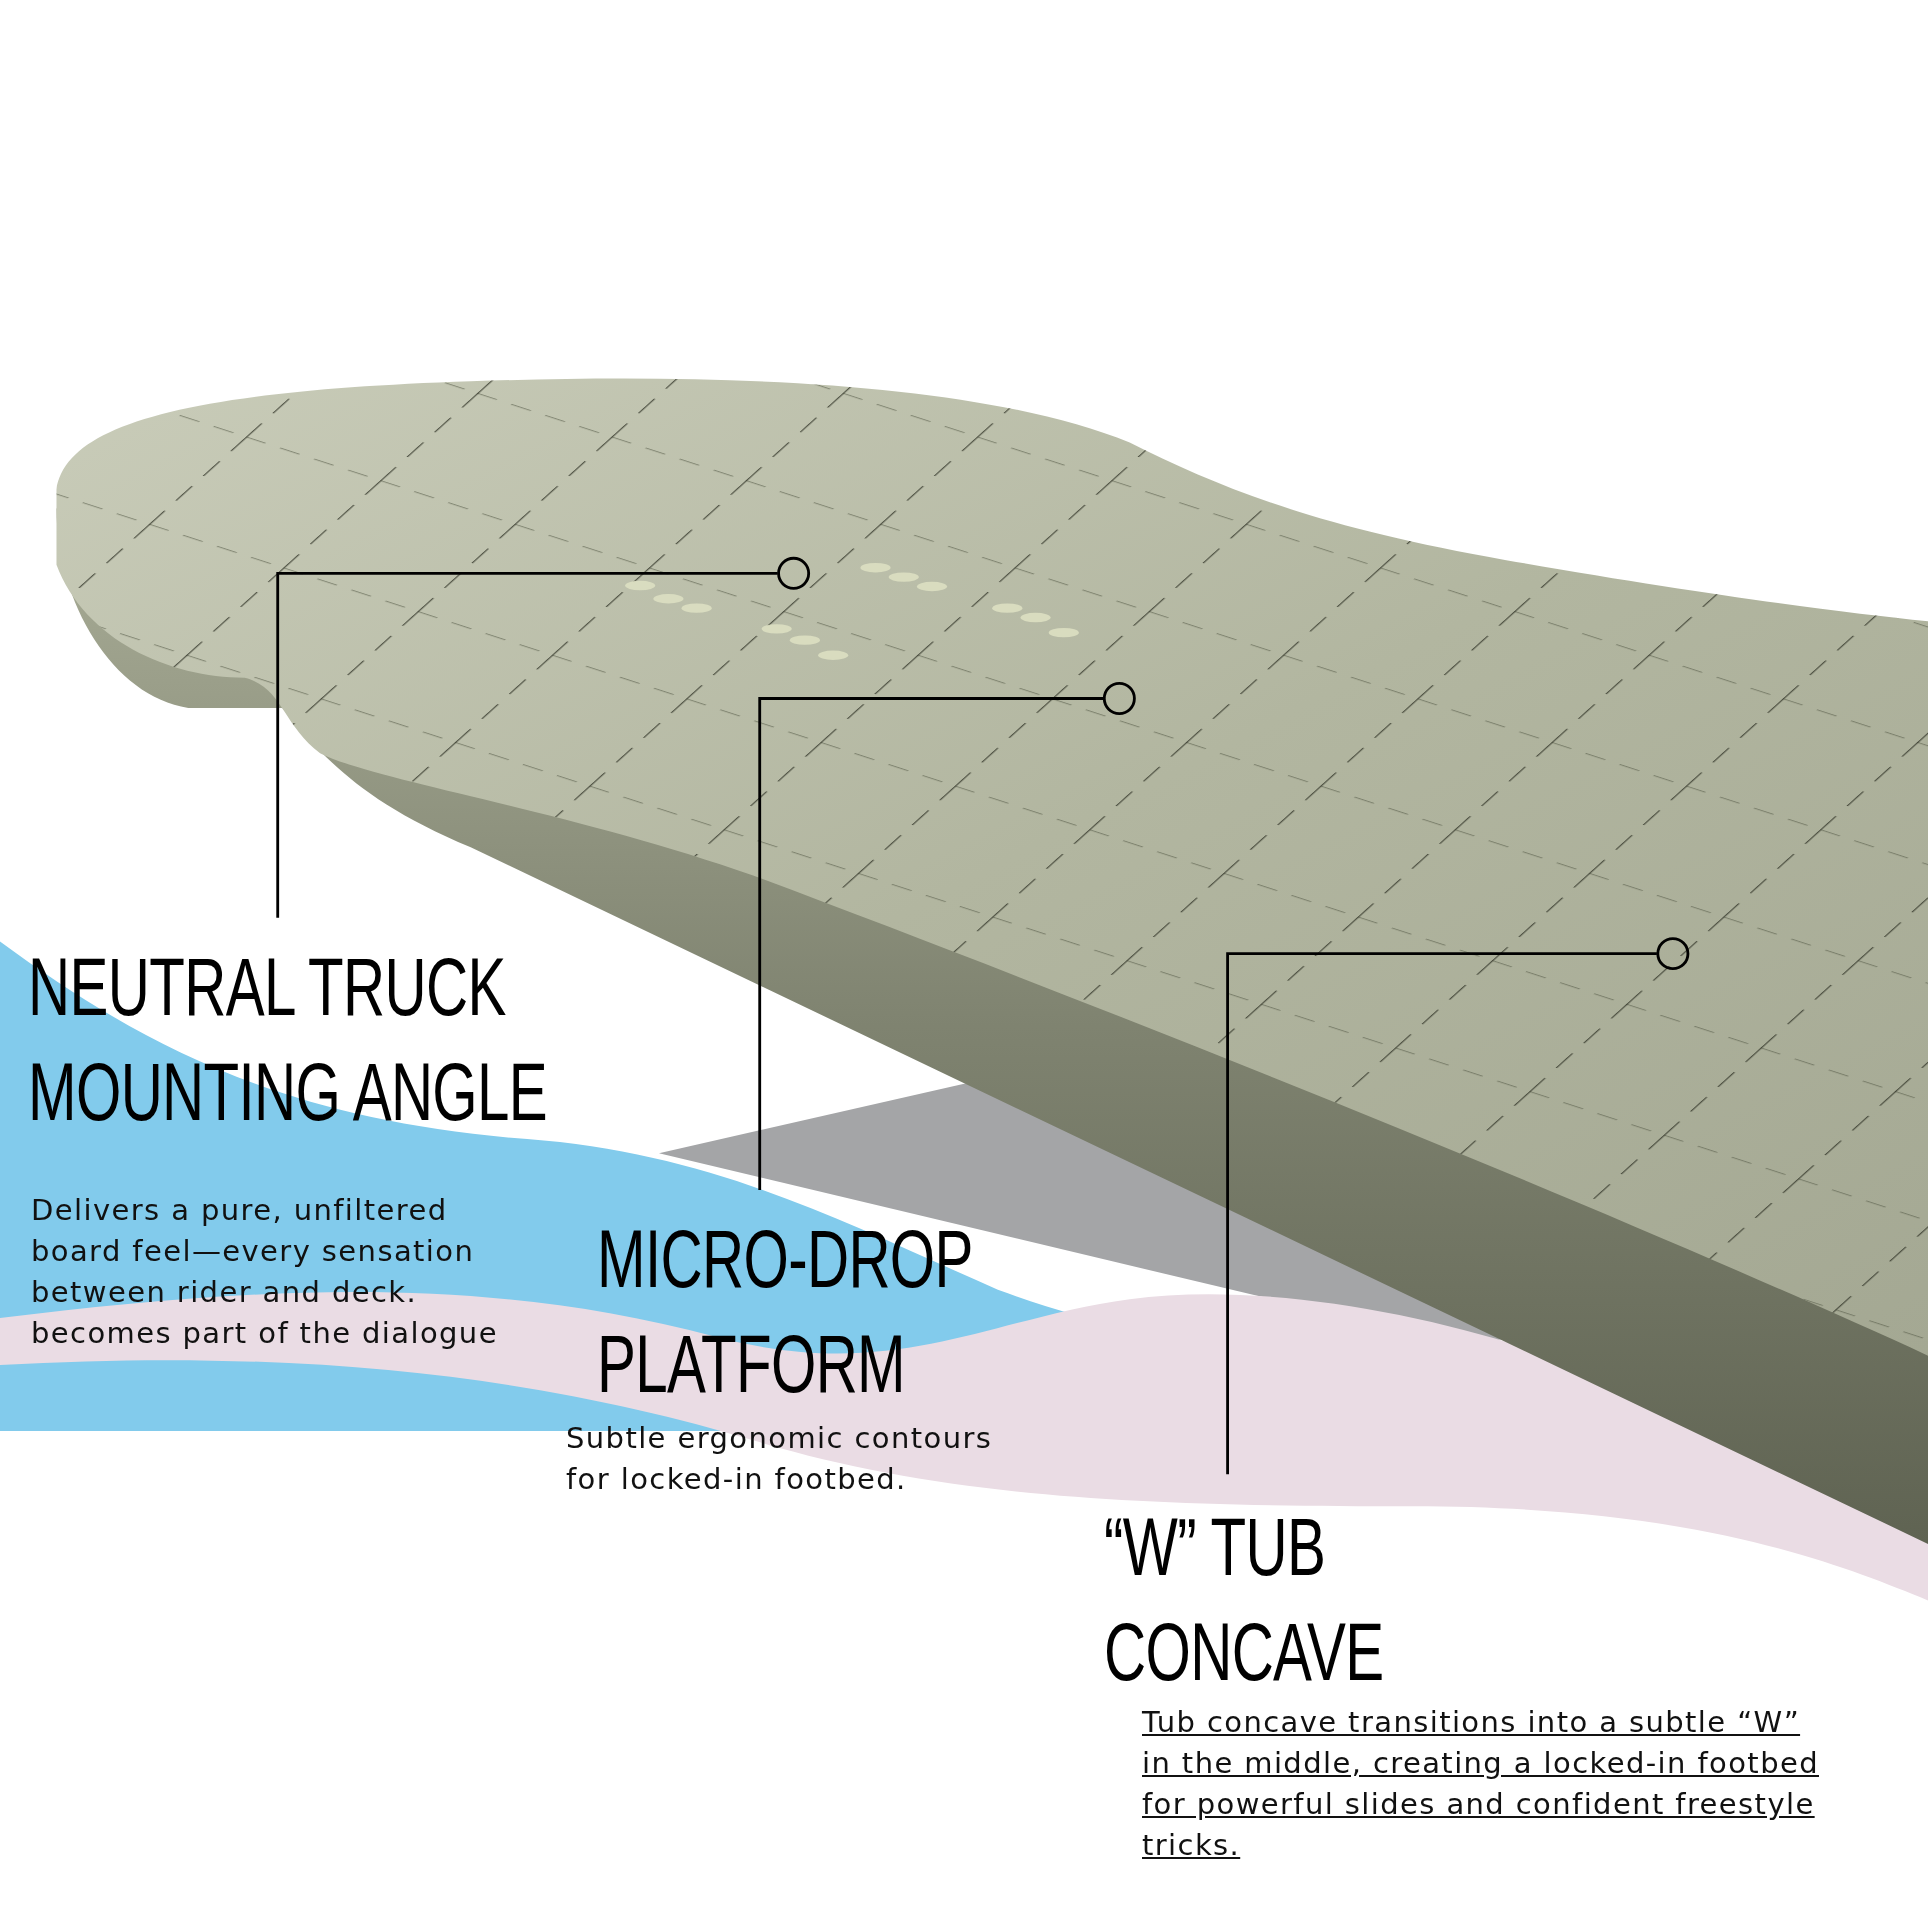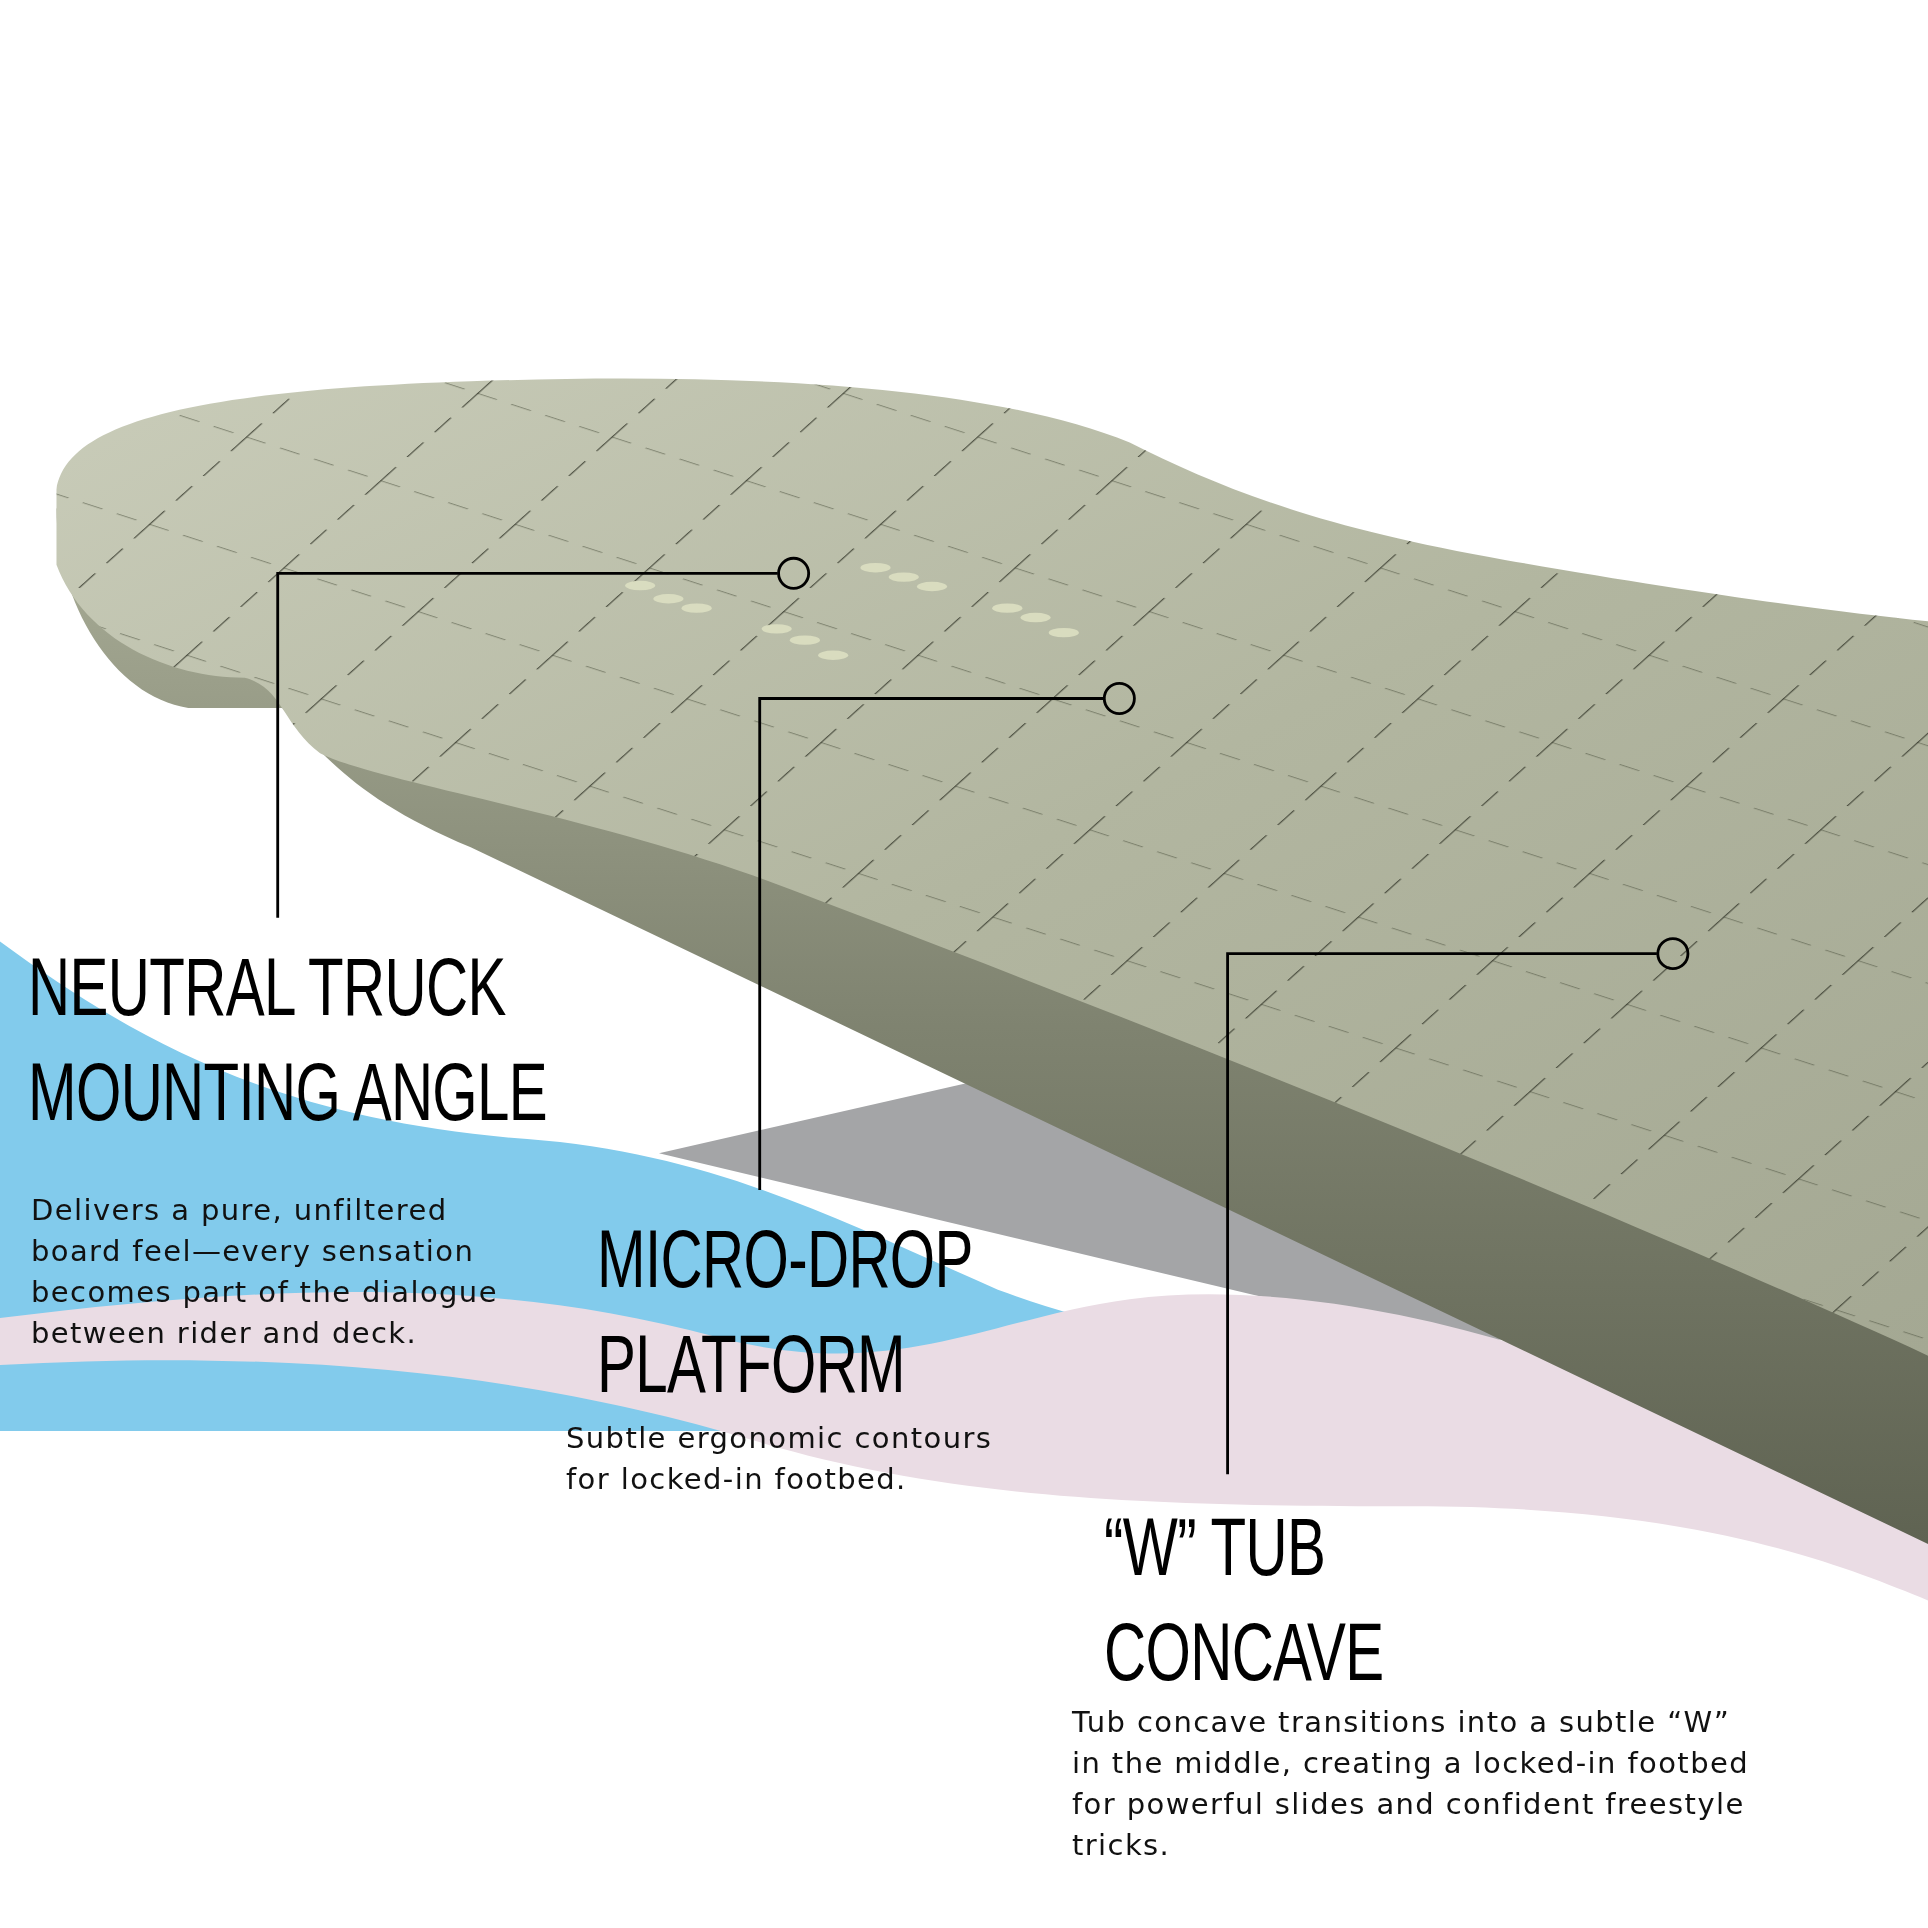--- a/index.html
+++ b/index.html
@@ -82,37 +82,37 @@
     </g>
   </svg>
 
   <h2 class="headline" style="left:28px; top:935px;">
     <span>NEUTRAL TRUCK</span>
     <span>MOUNTING ANGLE</span>
   </h2>
   <p class="body" style="left:31px; top:1145px;margin-top:45px;">
     <span>Delivers a pure, unfiltered</span>
     <span>board feel—every sensation</span>
+    <span>between rider and deck.</span>
     <span>becomes part of the dialogue</span>
-    <span>between rider and deck.</span>
   </p>
 
   <h2 class="headline" style="left:597px; top:1207px;">
     <span>MICRO-DROP</span>
     <span>PLATFORM</span>
   </h2>
   <p class="body" style="left:566px; top:1418px;">
     <span>Subtle ergonomic contours</span>
     <span>for locked-in footbed.</span>
   </p>
 
   <h2 class="headline" style="left:1104px; top:1495px;">
     <span>“W” TUB</span>
     <span>CONCAVE</span>
   </h2>
-  <p class="body" style="left:1072px; top:1702px;">
+  <p class="body" style="left:1142px; top:1702px;text-decoration:underline;">
     <span>Tub concave transitions into a subtle “W”</span>
     <span>in the middle, creating a locked-in footbed</span>
     <span>for powerful slides and confident freestyle</span>
     <span>tricks.</span>
   </p>
 </div>
 
 
 </body></html>

